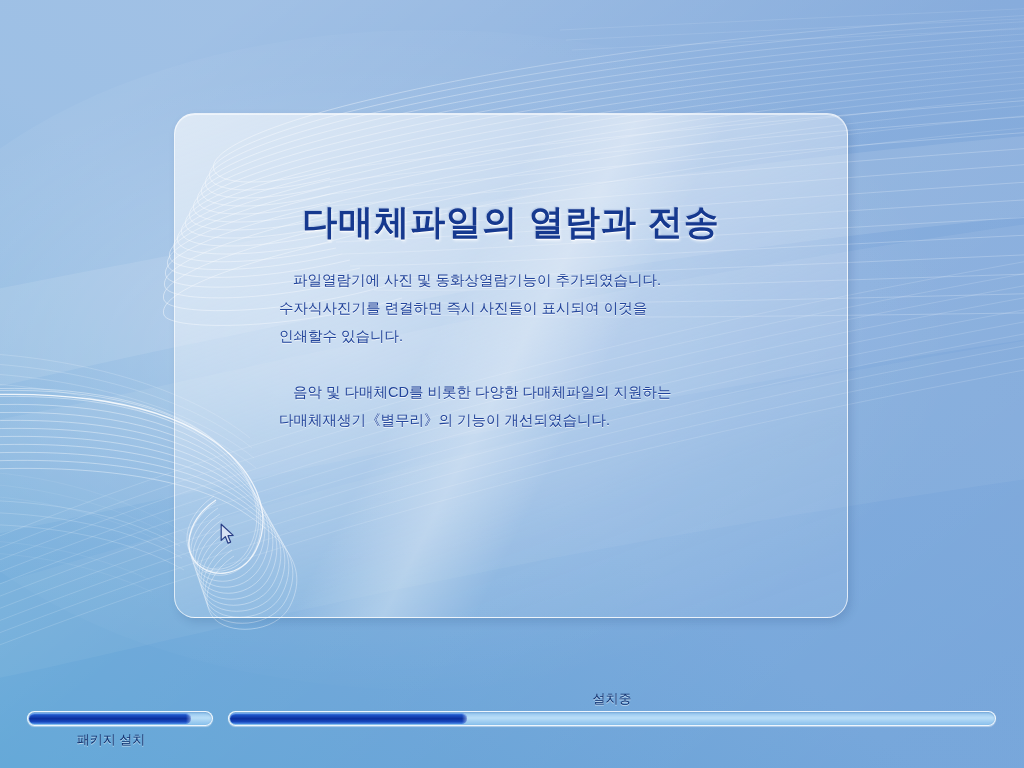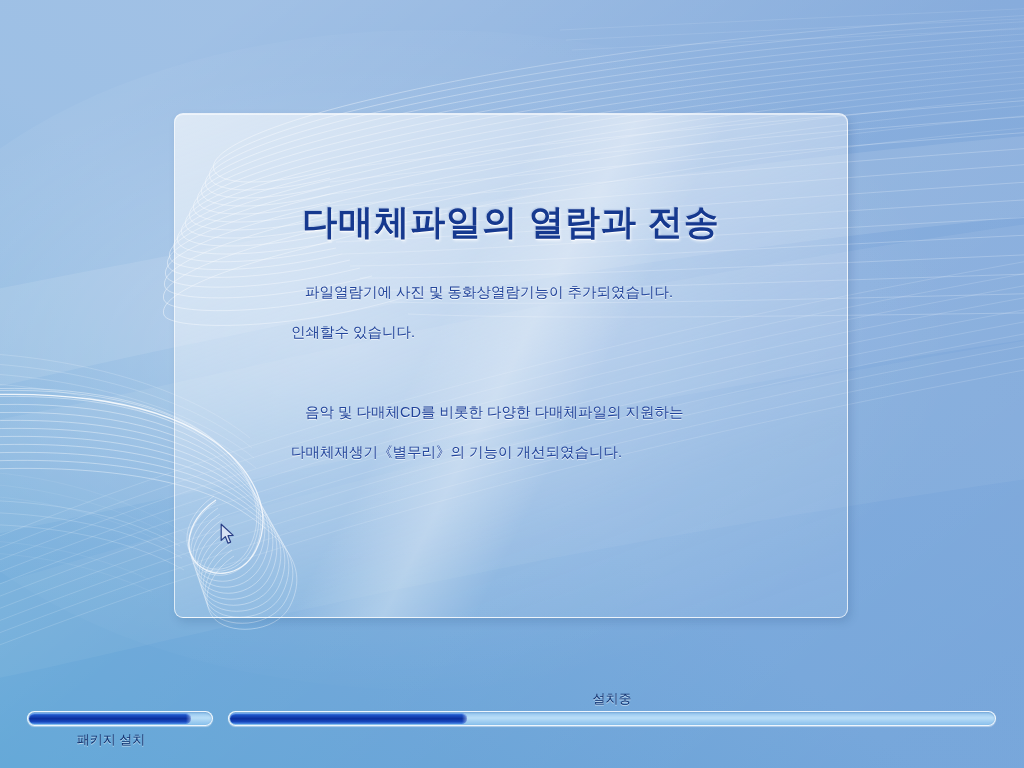--- a/index.html
+++ b/index.html
@@ -12,21 +12,21 @@
 
   
   #bg-wrap{ position:absolute; inset:0; width:1024px; height:768px; }
   #bg-wrap svg{ display:block; width:1024px; height:768px; }
 
   
   #panel{
     position:absolute;
     left:174px; top:113px;
     width:674px; height:505px;
-    border-radius:9px;
+    border-radius:21px;
     border:1px solid rgba(255,255,255,0.72);
     background:
       linear-gradient(160deg,
         rgba(255,255,255,0.62) 0%,
         rgba(250,252,255,0.46) 26%,
         rgba(235,242,253,0.30) 52%,
         rgba(214,230,248,0.20) 74%,
         rgba(198,219,243,0.16) 100%);
     box-shadow:
       3px 4px 9px rgba(40,70,120,0.18),
@@ -60,21 +60,21 @@
 
   #body-text{
     position:absolute;
     left:104px; top:152px;
     width:500px;
     color:#23459b;
     font-size:14.5px;
     line-height:28px;
     text-shadow:0 1px 0 rgba(255,255,255,0.75);
   }
-  #body-text p{ margin:12px; white-space:nowrap; }
+  #body-text p{ margin:0; white-space:nowrap; }
   #body-text p.indent{ text-indent:14px; }
   #body-text .gap{ height:28px; }
 
   
   #cursor{
     position:absolute;
     left:220px; top:523px;
     width:15px; height:23px;
     pointer-events:none;
   }
@@ -274,20 +274,21 @@
 </div>
 
 <div id="panel">
   <div id="panel-inner">
     <div id="panel-glare"></div>
 
     <div id="title">다매체파일의 열람과 전송</div>
 
     <div id="body-text">
       <p class="indent">파일열람기에  사진 및  동화상열람기능이  추가되였습니다.</p>
+      <p>수자식사진기를  련결하면  즉시  사진들이  표시되여  이것을</p>
       <p>인쇄할수  있습니다.</p>
       <div class="gap"></div>
       <p class="indent">음악 및  다매체CD를  비롯한  다양한  다매체파일의  지원하는</p>
       <p>다매체재생기《별무리》의  기능이  개선되였습니다.</p>
     </div>
   </div>
 </div>
 
 <svg id="cursor" viewBox="0 0 15 23">
   <path d="M1.2,1.2 L1.2,17.4 L5.3,13.6 L8.0,20.2 L10.6,19.1 L8.0,12.7 L13.2,12.4 Z" fill="#d8e2f4" stroke="#2a3f86" stroke-width="1.2" stroke-linejoin="round"></path>

